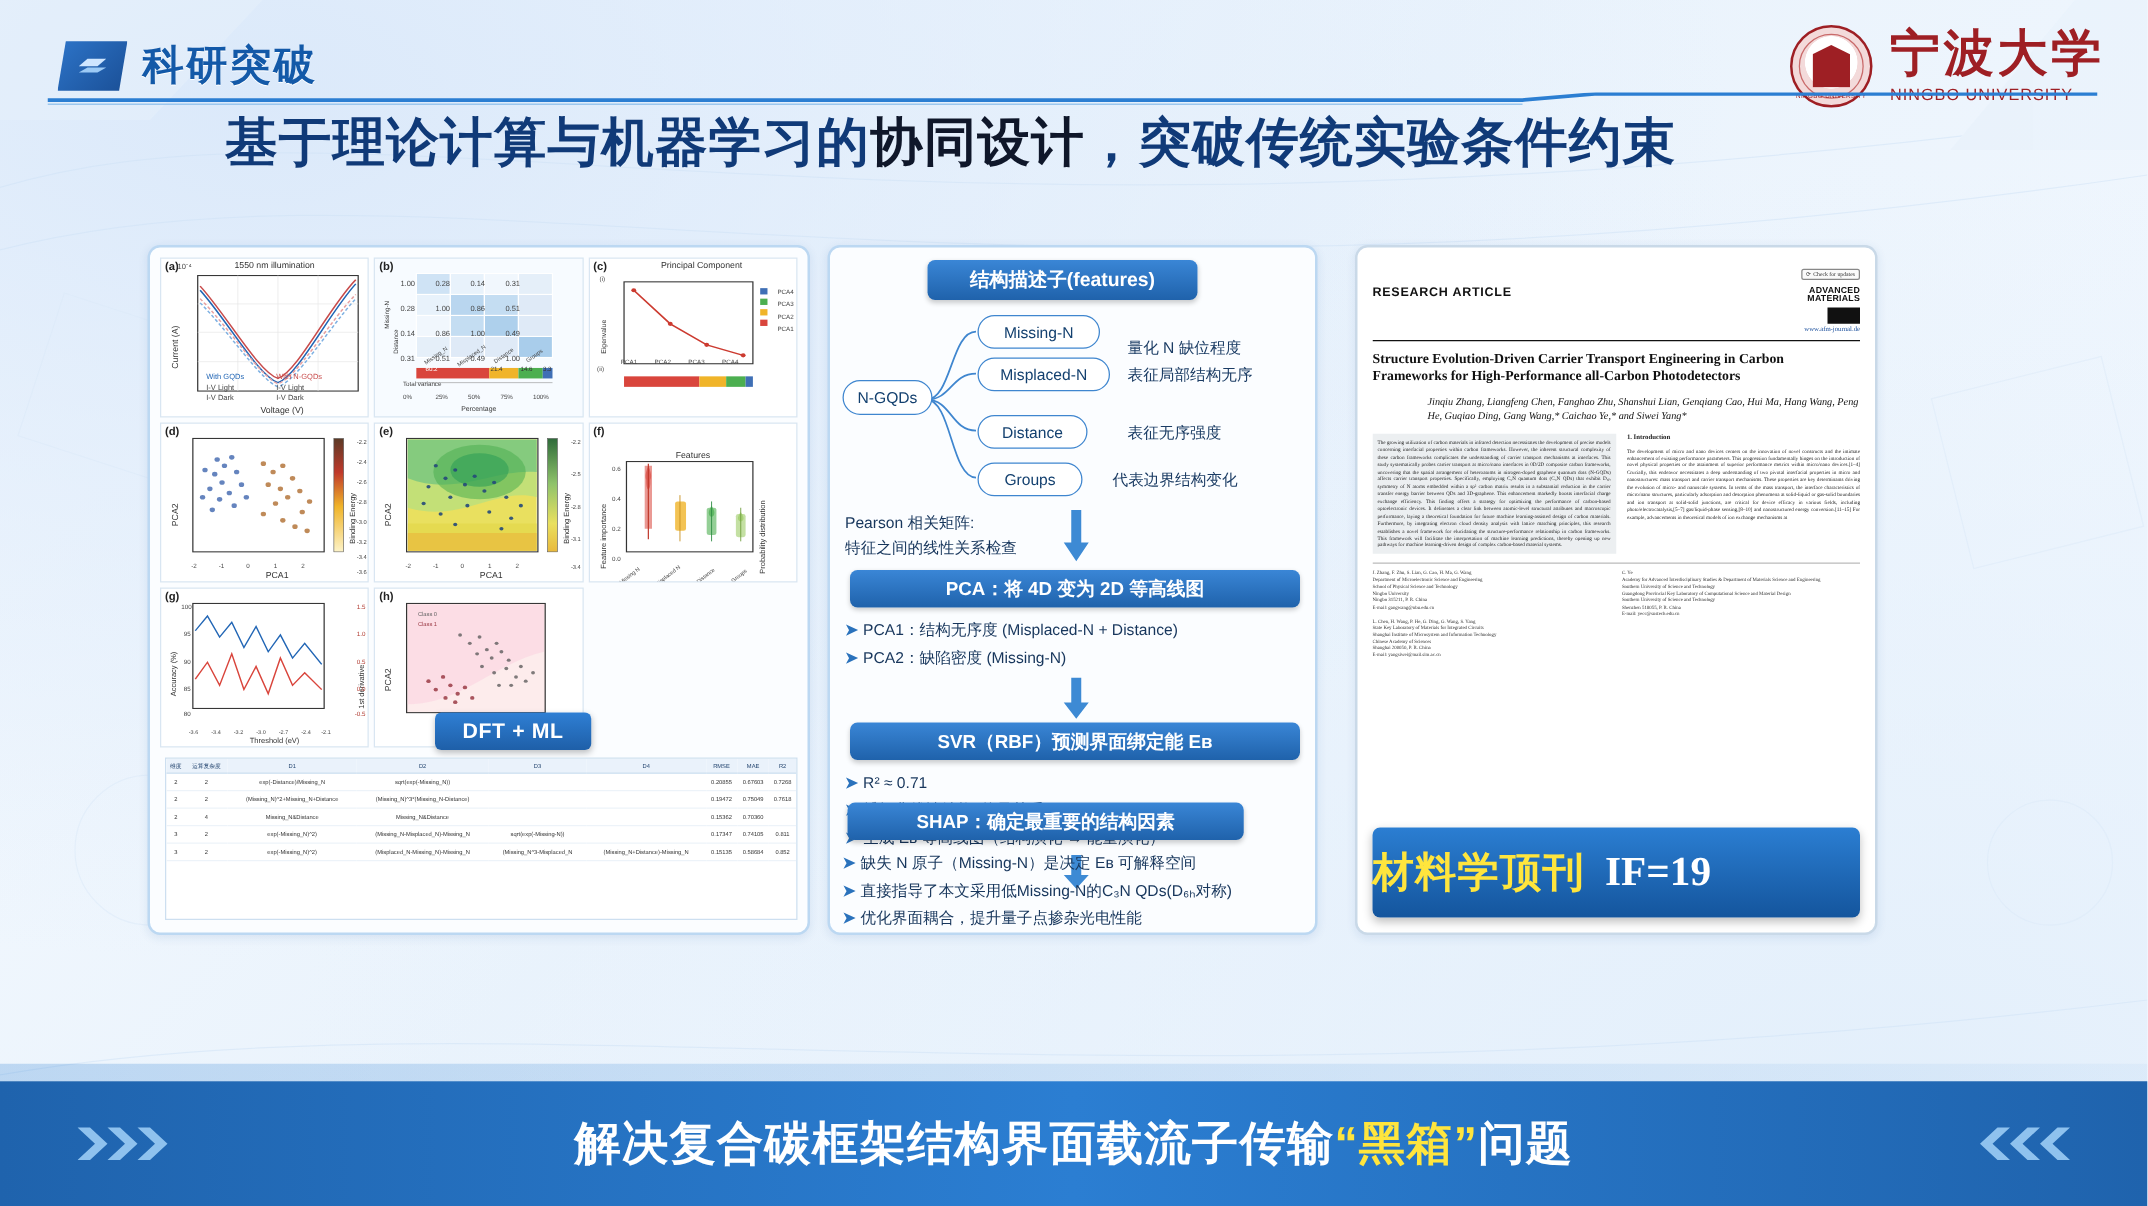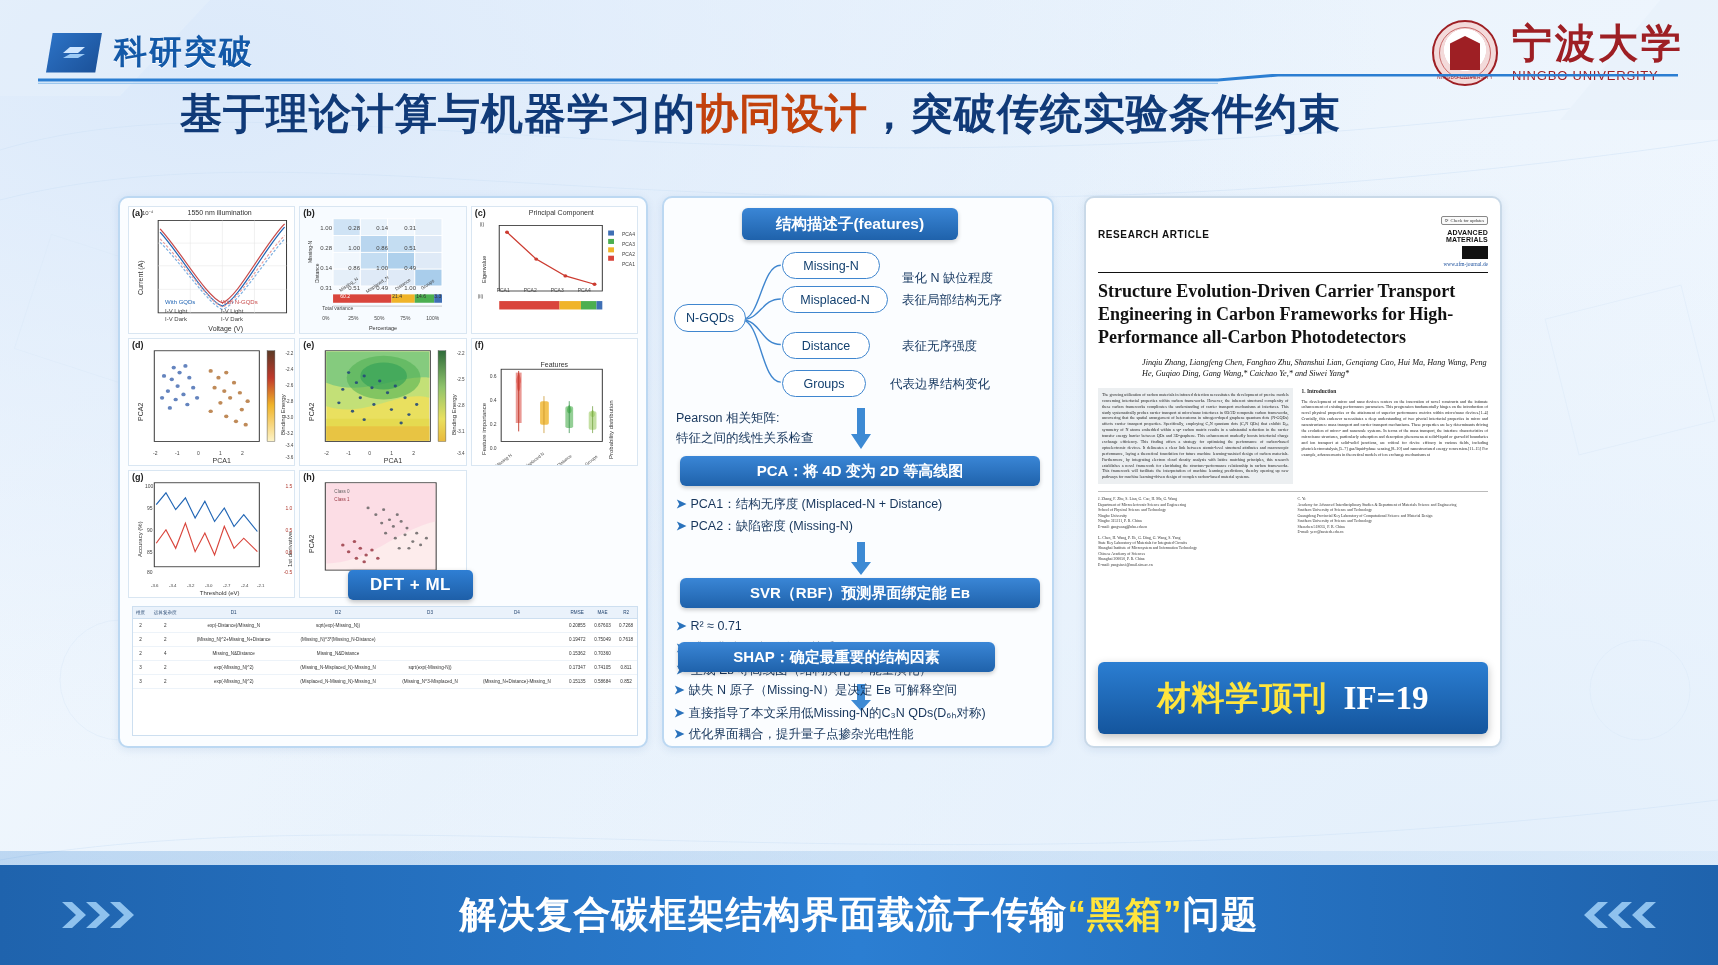--- a/index.html
+++ b/index.html
@@ -65,21 +65,21 @@
   .logo-name-en { font-size: 13px; color: #9e1f24; letter-spacing: .8px; margin-top: 5px; }
   
   .title-band {
     position: absolute; left: 0; top: 86px; width: 1680px; height: 72px;
   }
   .title-text {
     position: absolute; left: 180px; top: 0;
     font-size: 42px; font-weight: bold; color: #103a78;
     letter-spacing: 1px; white-space: nowrap;
   }
-  .title-text .hi { color: #c2410c; }
+  .title-text .hi { color: #0f172a; }
   .title-rule {
     position: absolute; left: 38px; top: 74px; width: 1640px; height: 10px;
   }
   
   .panel {
     position: absolute;
     background: #fbfdff;
     border: 2px solid #bcd8f2;
     border-radius: 10px;
     box-shadow: 0 2px 8px rgba(26,79,150,.10);
@@ -169,33 +169,33 @@
   .ra-label { font-family:"Liberation Sans",sans-serif; font-size:10px; font-weight:bold; letter-spacing:.6px; color:#111; }
   .am-logo { text-align:right; }
   .am-logo .b1 { font-family:"Liberation Sans",sans-serif; font-size:7px; font-weight:bold; color:#111; line-height:1.05; letter-spacing:.2px; }
   .am-logo .sq { width:26px; height:13px; background:#111; margin-left:auto; margin-top:2px; }
   .am-logo .url { font-size:5.4px; color:#1b4f9c; margin-top:2px; }
   .chk {
     border:1px solid #888; border-radius:2px; font-size:4.6px; color:#333;
     padding:1px 3px; display:inline-flex; gap:2px; align-items:center; background:#fafafa;
   }
   .paper-rule { border-top:1.5px solid #111; margin:5px 0 7px; }
-  .paper-title { font-size:18px; font-weight:bold; line-height:1.28; }
+  .paper-title { font-size:11px; font-weight:bold; line-height:1.28; }
   .paper-authors { font-size:8.2px; font-style:italic; line-height:1.35; margin-top:8px;margin-left:44px; }
   .paper-cols { display:flex; gap:9px; margin-top:9px; }
   .paper-col { flex:1; font-size:4.15px; line-height:1.42; text-align:justify; color:#222; }
   .paper-col.shaded { background:#eceff1; padding:4px 4px; }
   .paper-col h4 { font-size:5.4px; margin:0 0 3px 0; }
   .paper-aff { display:flex; gap:9px; margin-top:7px; border-top:1px solid #bbb; padding-top:5px; }
   .paper-aff div { flex:1; font-size:3.9px; line-height:1.4; color:#333; }
   .if-banner {
     position:absolute; left:12px; bottom:12px; right:12px; height:72px;
     background: linear-gradient(180deg,#2b7ed2,#14559d);
     border-radius:6px;
-    display:flex; align-items:center; justify-content:center; gap:16px;
+    display:flex; align-items:center; gap:16px;
     box-shadow: 0 3px 8px rgba(0,0,0,.25);
   }
   .if-cn { font-size:33px; font-weight:bold; color:#ffe53d; letter-spacing:1px; }
   .if-en { font-size:33px; font-weight:bold; color:#ffffff; font-family:"Liberation Serif",serif; }
   
   .footer {
     position:absolute; left:0; bottom:0; width:1718px; height:100px;
     background: linear-gradient(90deg,#1f63ad 0%, #2b7ed2 50%, #1f63ad 100%);
     display:flex; align-items:center; justify-content:center;
   }

